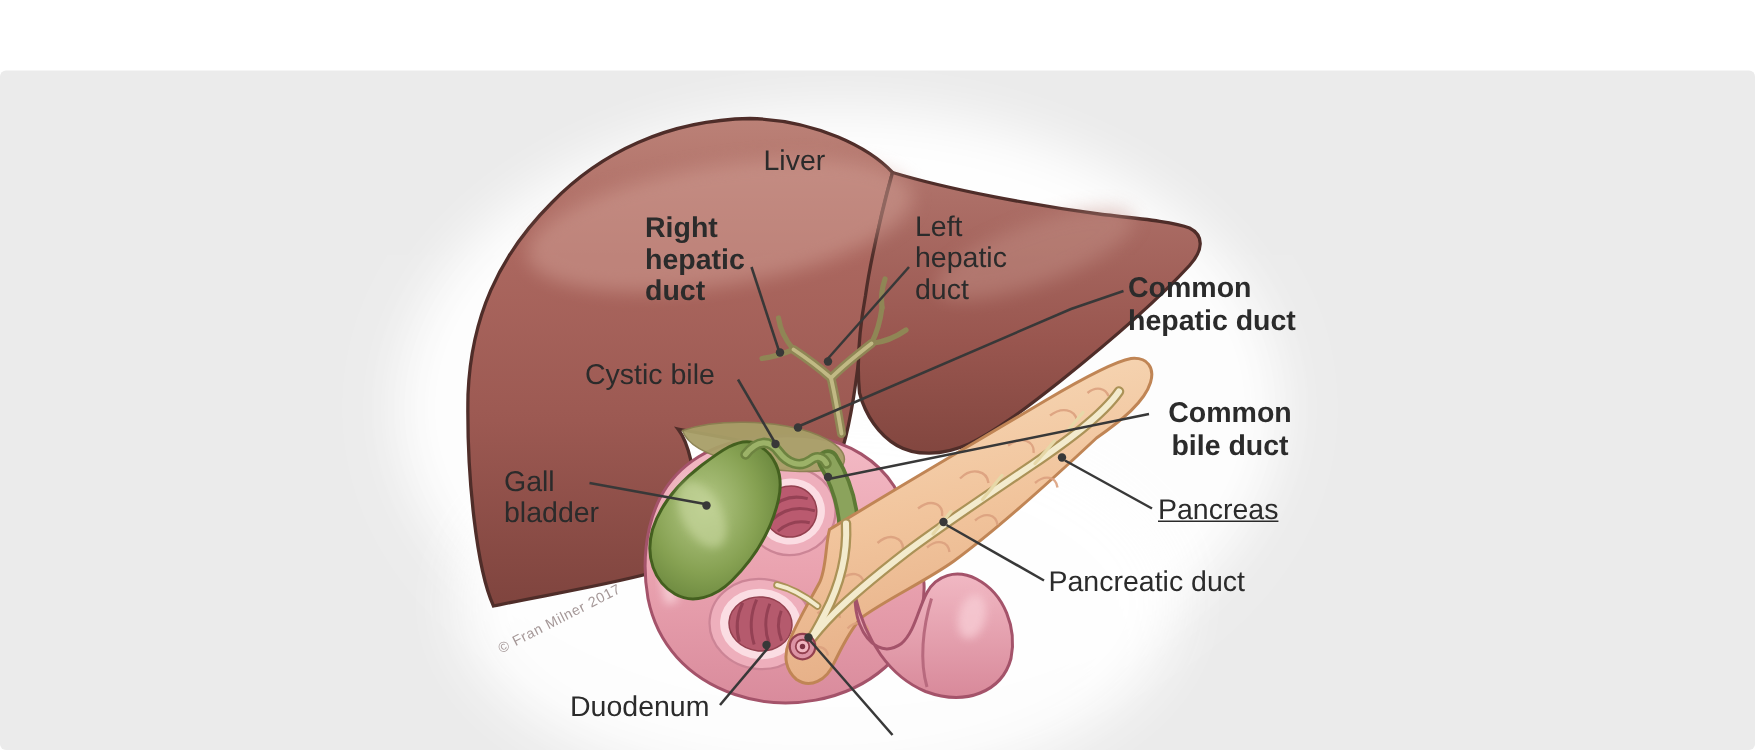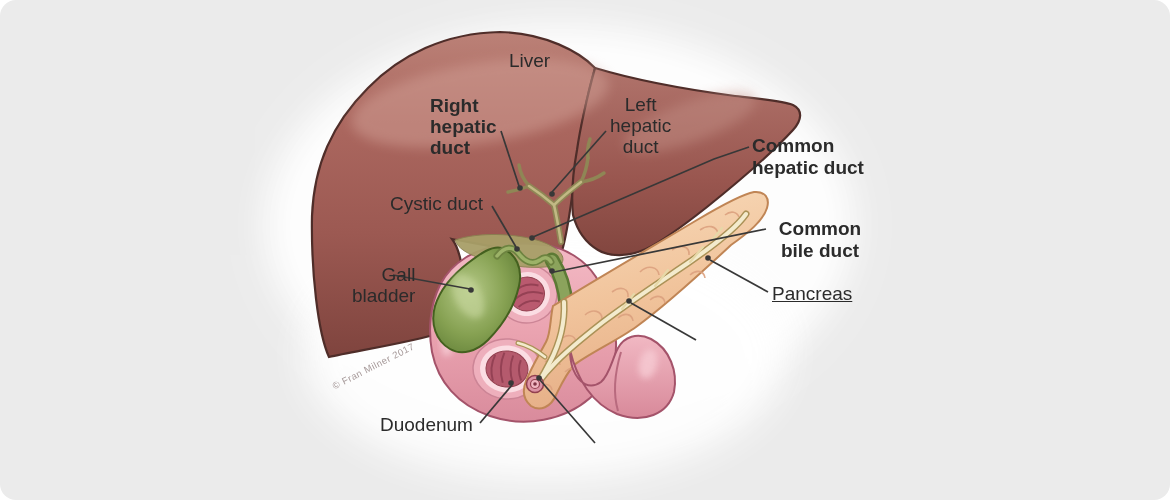--- a/index.html
+++ b/index.html
@@ -1,17 +1,17 @@
 <!DOCTYPE html>
 <html><head>
 <meta charset="utf-8">
 <style>
   html,body{margin:0;padding:0;background:#ffffff;}
   .stage{position:relative;width:1170px;height:500px;background:#ffffff;overflow:hidden;}
-  .canvas{position:absolute;inset:0;background:#ebebeb;border-radius:16px;overflow:hidden;}
+  .canvas{position:absolute;inset:0;background:#ebebeb;border-radius:4px;overflow:hidden;margin-top:47px;}
   .art{position:absolute;left:0;top:0;width:1170px;height:500px;}
   .lbl{position:absolute;font-family:"Liberation Sans", sans-serif;font-size:19px;line-height:21px;
        font-weight:500;color:#2b2b2b;white-space:pre-line;}
   .lbl.two{line-height:22px;font-weight:bold;}
   .credit{position:absolute;left:333px;top:381px;font-family:"Liberation Sans", sans-serif;
           font-size:9.5px;color:#a59898;transform:rotate(-27deg);transform-origin:0 50%;letter-spacing:.5px;}
 </style>
 </head>
 <body>
 
@@ -229,28 +229,29 @@
         <circle cx="629" cy="301" r="2.8"></circle>
         <circle cx="511" cy="383" r="2.8"></circle>
         <circle cx="539" cy="378" r="2.8"></circle>
       </g>
     </svg>
 
     <div class="lbl" style="left:509px;top:50px;">Liver</div>
     <div class="lbl" style="left:430px;top:95px;font-weight:bold;">Right
 hepatic
 duct</div>
-    <div class="lbl" style="left:610px;top:94px;text-align:center;">Left
+    <div class="lbl" style="left:610px;top:94px;">Left
 hepatic
 duct</div>
     <div class="lbl two" style="left:752px;top:135px;">Common
 hepatic duct</div>
-    <div class="lbl" style="left:390px;top:193px;">Cystic duct</div>
-    <div class="lbl" style="left:352px;top:264px;text-align:right;">Gall
+    <div class="lbl" style="left:390px;top:193px;">Cystic bile</div>
+    <div class="lbl" style="left:336px;top:264px;">Gall
 bladder</div>
     <div class="lbl two" style="left:770px;top:218px;width:100px;text-align:center;">Common
 bile duct</div>
     <div class="lbl" style="left:772px;top:283px;text-decoration:underline;">Pancreas</div>
+    <div class="lbl" style="left:699px;top:331px;">Pancreatic duct</div>
     <div class="lbl" style="left:380px;top:414px;">Duodenum</div>
 
     <div class="credit">© Fran Milner 2017</div>
   </div>
 </div>
 
 </body></html>

